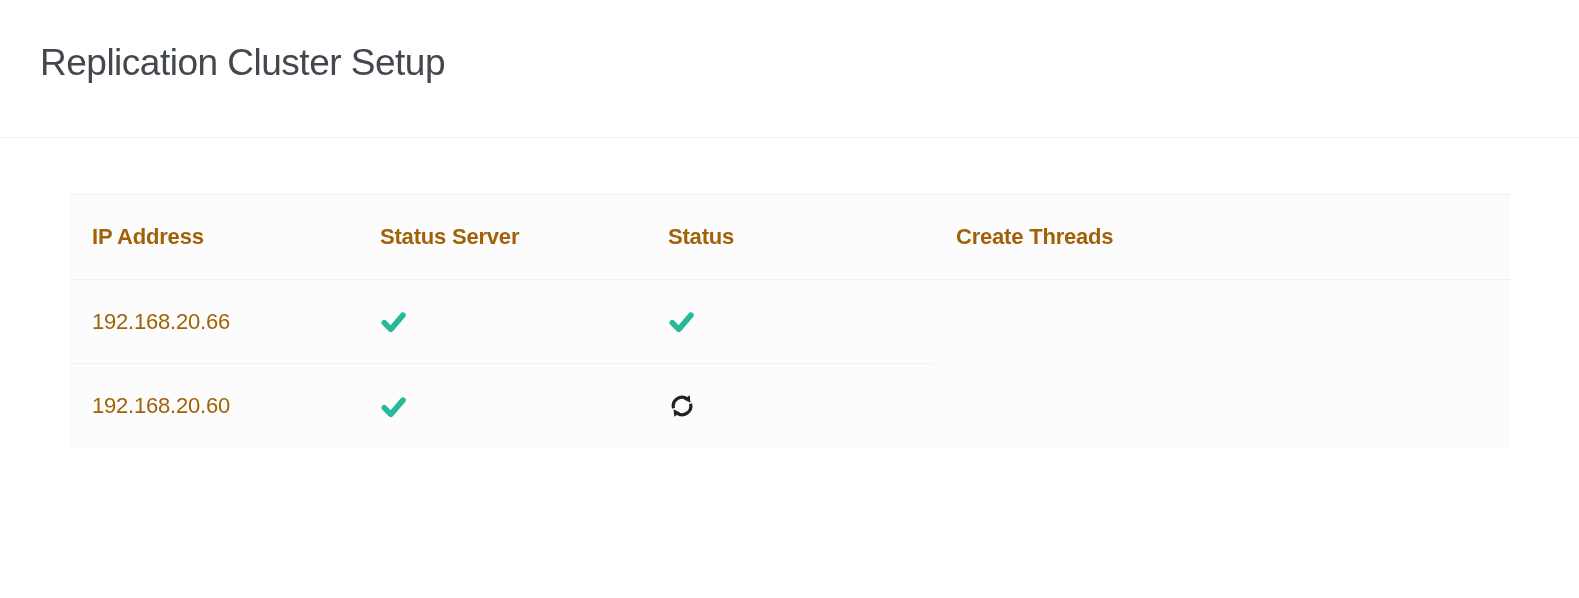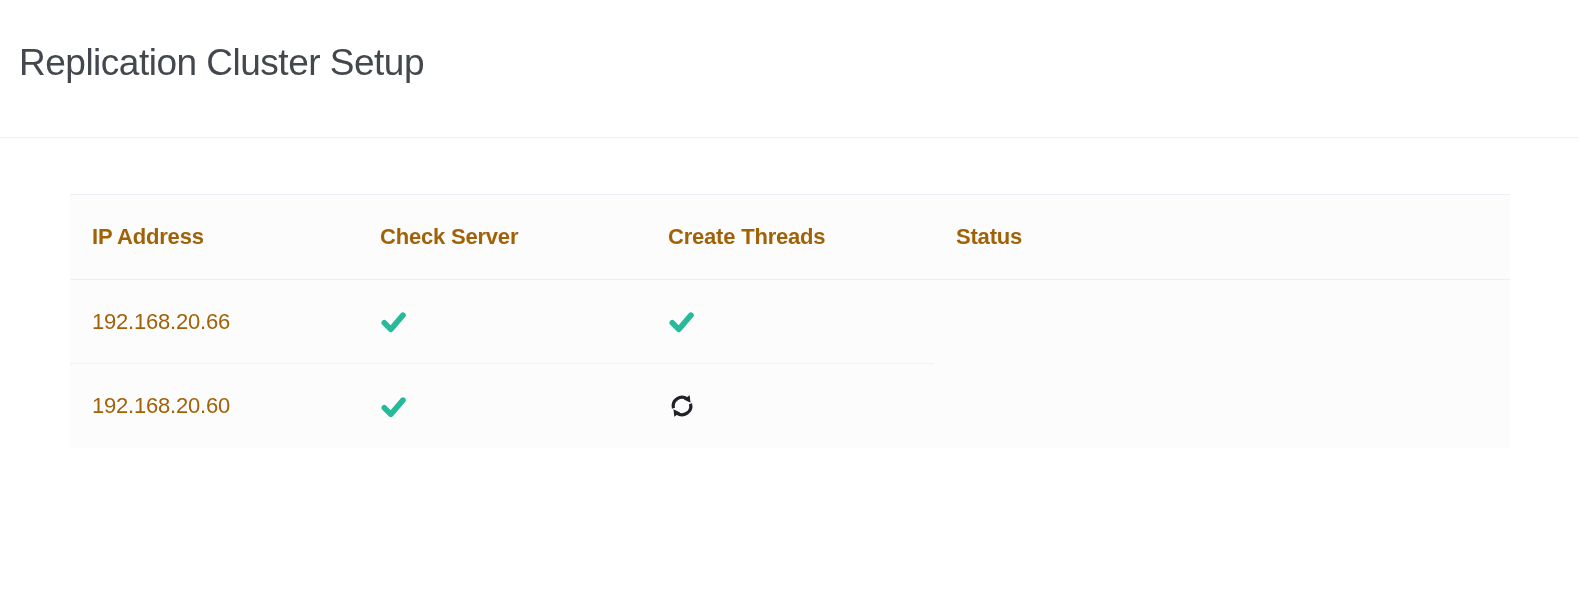--- a/index.html
+++ b/index.html
@@ -10,21 +10,21 @@
   }
   body {
     width: 1579px;
     height: 598px;
     overflow: hidden;
     position: relative;
   }
 
   
   .page-header {
-    padding: 40px 40px 51px 19px;
+    padding: 40px 40px 51px 40px;
     border-bottom: 1px solid #f0f0f3;
   }
   .page-header h1 {
     margin: 0;
     font-size: 37px;
     line-height: 46px;
     font-weight: 400;
     letter-spacing: -0.5px;
     color: #43474e;
   }
@@ -81,23 +81,23 @@
 <body>
 
 <div class="page-header">
   <h1>Replication Cluster Setup</h1>
 </div>
 
 <div class="content">
   <div class="setup-table">
     <div class="row header-row">
       <div class="cell">IP Address</div>
-      <div class="cell">Check Server</div>
+      <div class="cell">Status Server</div>
+      <div class="cell">Status</div>
       <div class="cell">Create Threads</div>
-      <div class="cell">Status</div>
     </div>
     <div id="tbody">
         <div class="row body-row">
           <div class="cell divided">
             <span class="ip">192.168.20.66</span>
           </div>
           <div class="cell divided">
             <span class="icon check" style="color: rgb(38, 185, 154);">
     <svg width="27" height="27" viewBox="0 0 24 24">
       <path d="M3.8 13.2 L9.6 19 L20.4 6.4" fill="none" stroke="currentColor" stroke-width="5" stroke-linecap="round" stroke-linejoin="round"></path>

